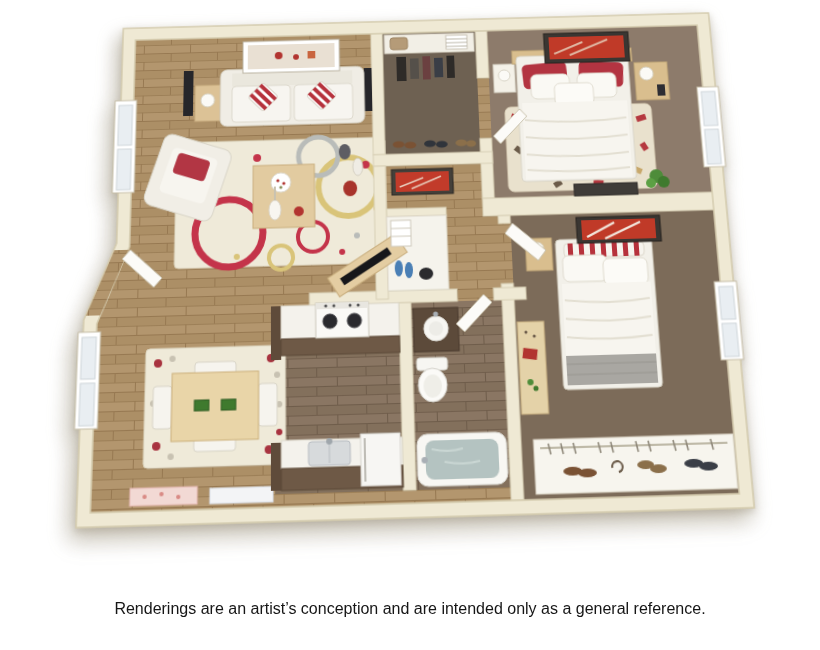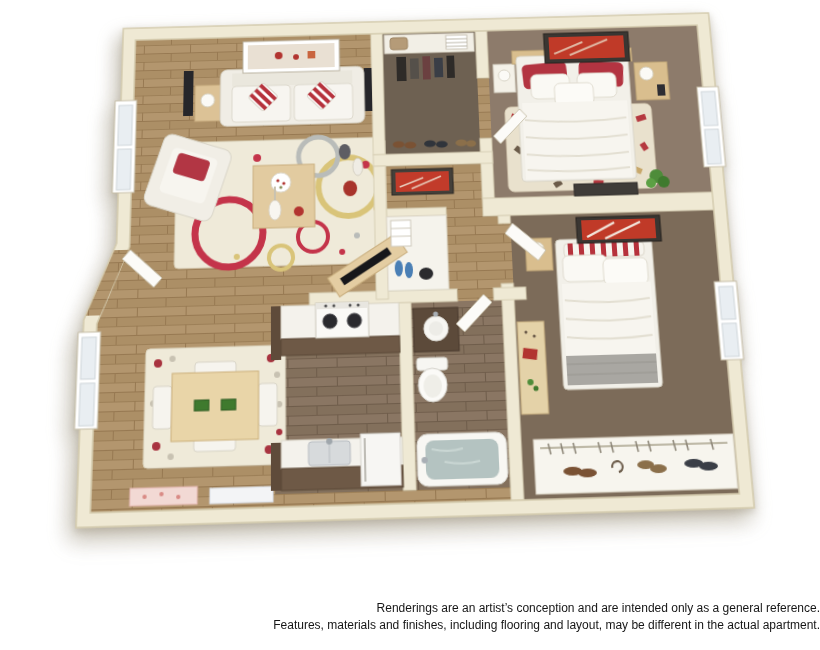--- a/index.html
+++ b/index.html
@@ -3,22 +3,22 @@
 <meta charset="utf-8">
 <style>
   html,body{margin:0;padding:0;background:#fff;}
   .stage{position:relative;width:820px;height:650px;background:#fff;overflow:hidden;
          font-family:"Liberation Sans",sans-serif;}
   .plan-wrap{position:absolute;left:57px;top:2px;width:706px;height:520px;
          transform:perspective(520px) rotateX(6deg) rotate(-1.6deg);
          transform-origin:50% 45%;
          filter:drop-shadow(-5px 9px 10px rgba(120,108,78,.40)) drop-shadow(0 3px 3px rgba(120,108,78,.25));}
   .plan-wrap svg{display:block;}
-  .disclaimer{position:absolute;left:0;top:600px;width:820px;text-align:right;
-         color:#161616;font-size:12px;line-height:17px;}
+  .disclaimer{position:absolute;left:0;top:600px;width:820px;text-align:center;
+         color:#161616;font-size:16px;line-height:17px;}
 </style>
 </head>
 <body>
 
 <div class="stage">
   <div class="plan-wrap">
   <svg width="706" height="520" viewBox="0 0 706 520">
     <defs>
       <pattern id="woodL" width="48" height="18" patternUnits="userSpaceOnUse">
         <rect width="48" height="18" fill="#B3966E"></rect>
@@ -394,15 +394,14 @@
         <rect x="520" y="220" width="84" height="26" fill="#3A3632" stroke="#26231F"></rect>
         <rect x="525" y="223" width="74" height="20" fill="#C03A28"></rect>
         <path d="M530,240 l28,-14 M548,242 l36,-16" stroke="#F2E6DC" stroke-width="2.4"></path>
       </g>
     </g>
   </svg>
   </div>
 
   <div class="disclaimer">
     <div>Renderings are an artist’s conception and are intended only as a general reference.</div>
-    <div>Features, materials and finishes, including flooring and layout, may be different in the actual apartment.</div>
   </div>
 </div>
 
 </body></html>

